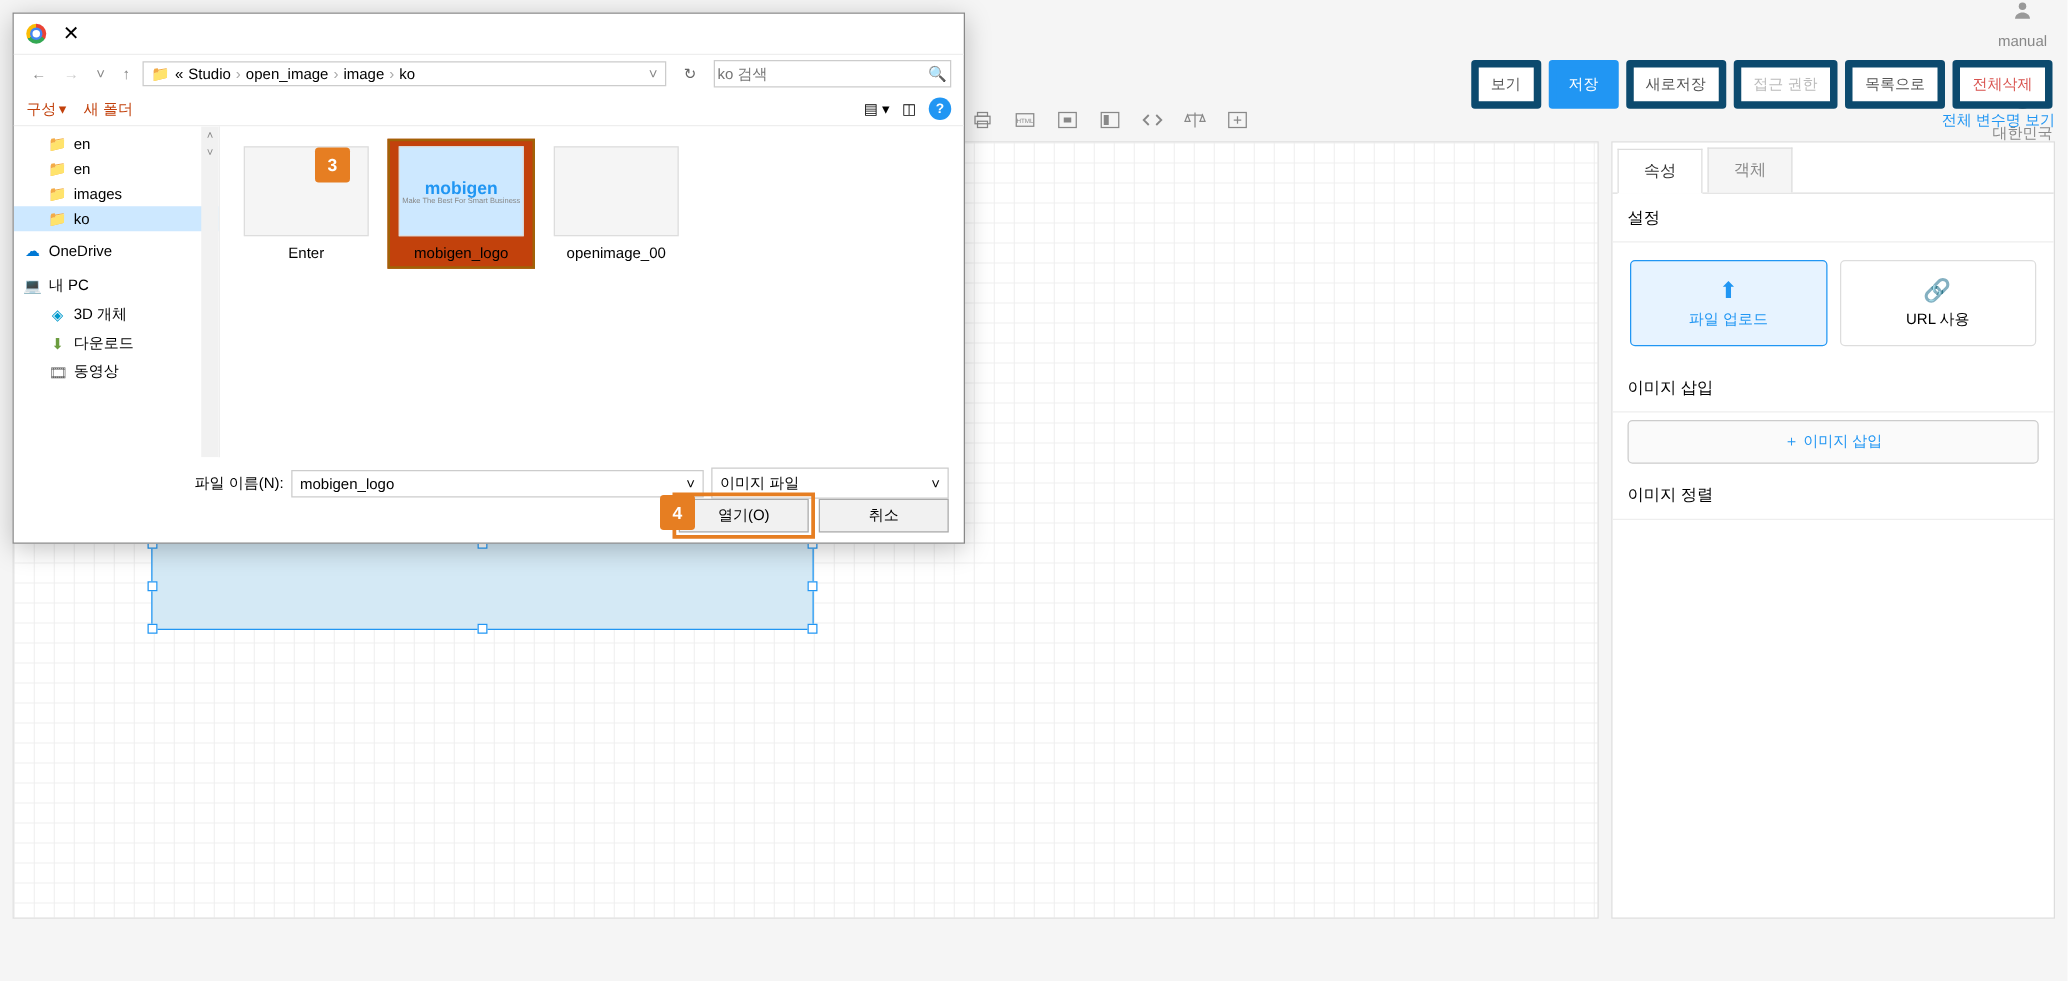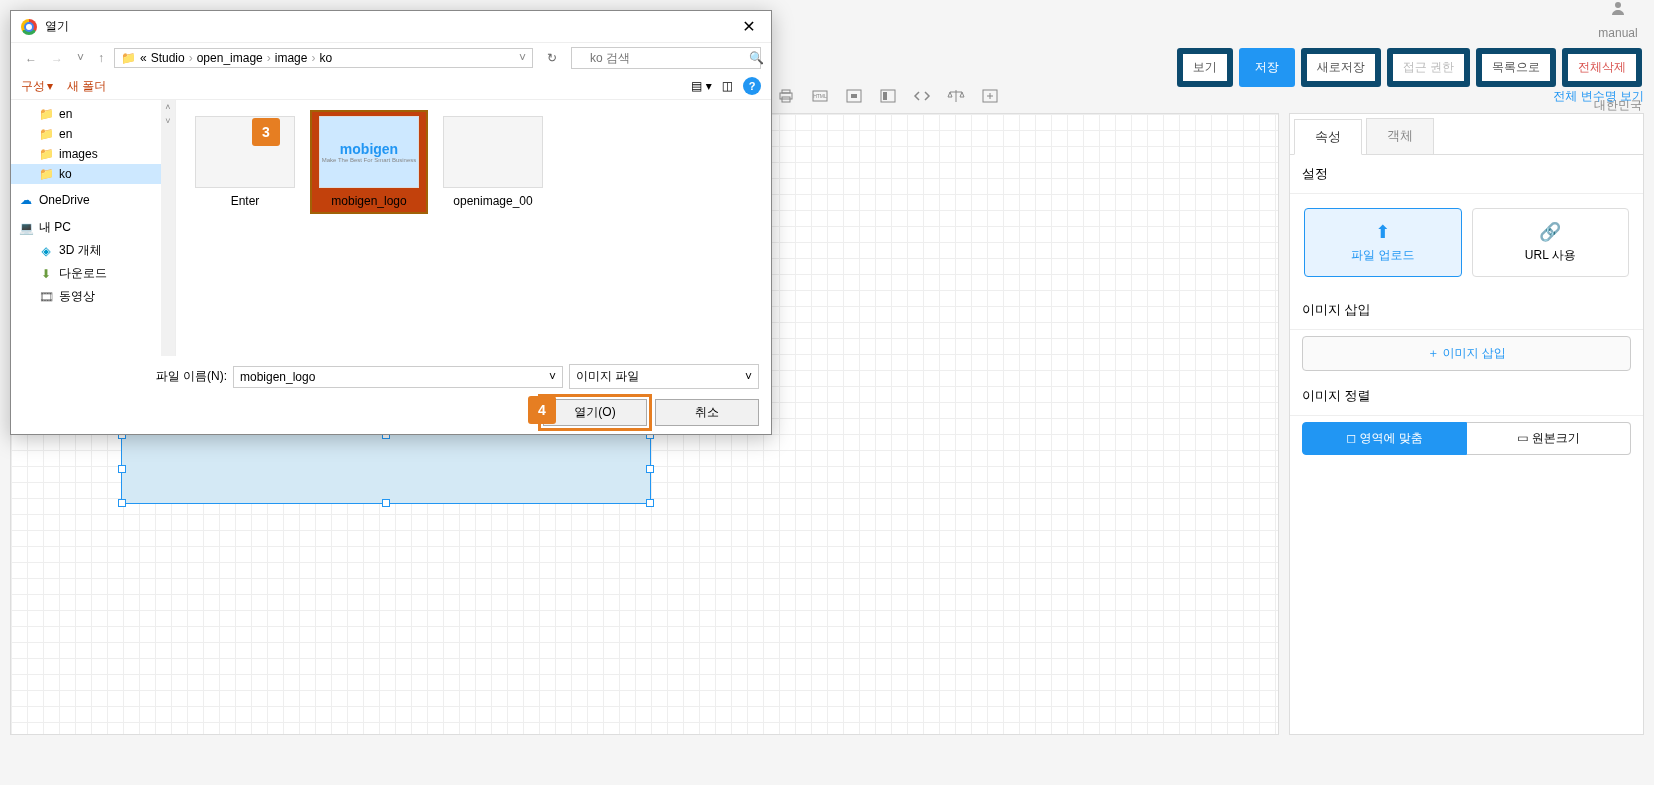--- a/index.html
+++ b/index.html
@@ -58,21 +58,21 @@
 .dlg-titlebar .close { width: 24px; text-align: center; cursor: pointer; font-size: 16px; }
 
 .dlg-nav { display: flex; align-items: center; padding: 4px 10px; gap: 6px; }
 .dlg-nav .nav-btn { padding: 2px 4px; color: #888; cursor: pointer; }
 .breadcrumb-box { flex: 1; border: 1px solid #ccc; padding: 2px 6px; display: flex; align-items: center; gap: 4px; font-size: 12px; }
 .breadcrumb-box .folder-icon { color: #f5c869; }
 .breadcrumb-box .crumb { cursor: pointer; }
 .breadcrumb-box .sep { color: #aaa; }
 .breadcrumb-box .drop { margin-left: auto; color: #888; cursor: pointer; }
 .refresh-btn { padding: 4px 8px; color: #666; cursor: pointer; }
-.search-box { width: 190px; border: 1px solid #ccc; padding: 3px 18px; display: flex; gap: 4px; font-size: 12px; }
+.search-box { width: 190px; border: 1px solid #ccc; padding: 3px 2px; display: flex; gap: 4px; font-size: 12px; }
 .search-box input { border: none; outline: none; flex: 1; font-size: 12px; }
 .search-box .mag { color: #888; }
 
 .dlg-toolbar { display: flex; align-items: center; padding: 4px 10px; gap: 14px; border-bottom: 1px solid #eee; }
 .dlg-toolbar .tb-item { cursor: pointer; color: #c2410c; display: flex; align-items: center; gap: 2px; }
 .dlg-toolbar .right-icons { margin-left: auto; display: flex; gap: 10px; align-items: center; }
 .dlg-toolbar .help { width: 18px; height: 18px; border-radius: 50%; background: #2196F3; color: #fff; display: flex; align-items: center; justify-content: center; font-size: 11px; font-weight: bold; }
 
 .dlg-body { flex: 1; display: flex; overflow: hidden; }
 .tree-pane { width: 165px; border-right: 1px solid #eee; overflow-y: auto; padding: 4px 0; position: relative; }
@@ -85,21 +85,21 @@
 
 .file-pane { flex: 1; padding: 10px; display: flex; gap: 6px; align-content: flex-start; flex-wrap: wrap; position: relative; }
 .file-item { width: 118px; text-align: center; cursor: pointer; padding: 4px; border: 2px solid transparent; }
 .file-item.selected { border: 2px solid #a16207; background: #c2410c; }
 .file-thumb { width: 100px; height: 72px; margin: 0 auto 6px; background: #f5f5f5; border: 1px solid #ddd; display: flex; align-items: center; justify-content: center; font-size: 9px; color: #999; }
 .file-thumb.mobigen { background: #cde8ff; color: #2196F3; font-weight: bold; font-size: 14px; flex-direction: column; }
 .file-thumb.mobigen .sub { font-size: 6px; font-weight: normal; color: #888; }
 .file-label { font-size: 12px; }
 
 .dlg-footer { padding: 8px 12px; }
-.fn-row { display: flex; align-items: center; gap: 6px; margin-bottom: 10px; justify-content: flex-end; }
+.fn-row { display: flex; align-items: center; gap: 6px; justify-content: flex-end; }
 .fn-row label { font-size: 12px; }
 .fn-row .fn-input { width: 330px; border: 1px solid #ccc; padding: 3px 6px; display: flex; align-items: center; }
 .fn-row .fn-input input { border: none; outline: none; flex: 1; font-size: 12px; }
 .fn-row .filter-sel { width: 190px; border: 1px solid #ccc; padding: 3px 6px; display: flex; align-items: center; justify-content: space-between; font-size: 12px; }
 .btn-row { display: flex; justify-content: flex-end; gap: 8px; }
 .dlg-btn { width: 104px; padding: 4px; border: 1px solid #aaa; background: #f1f1f1; cursor: pointer; font-size: 12px; text-align: center; }
 .dlg-btn.open-highlight { outline: 3px solid #e67e22; outline-offset: 2px; }
 
 
 .callout { position: absolute; width: 28px; height: 28px; background: #e67e22; color: #fff; font-weight: bold; display: flex; align-items: center; justify-content: center; border-radius: 3px; z-index: 200; font-size: 14px; }
@@ -223,36 +223,25 @@
       <span class="ub-icon">🔗</span>
       <span>URL 사용</span>
     </div>
   </div>
   <div class="section-title">이미지 삽입</div>
   <div class="insert-btn">
     <span>＋</span>
     <span>이미지 삽입</span>
   </div>
   <div class="section-title">이미지 정렬</div>
-  <div class="align-buttons">
-    <div class="align-btn active">
-      <span>◻</span>
-      <span>영역에 맞춤</span>
-    </div>
-    <div class="align-btn">
-      <span>▭</span>
-      <span>원본크기</span>
-    </div>
-  </div>
 </div>
 
 <div class="file-dialog">
   <div class="dlg-titlebar">
     <span class="chrome-icon"></span>
-    <span class="title">열기</span>
     <span class="close">✕</span>
   </div>
   <div class="dlg-nav">
     <span class="nav-btn">←</span>
     <span class="nav-btn" style="color:#ccc">→</span>
     <span class="nav-btn">˅</span>
     <span class="nav-btn">↑</span>
     <div class="breadcrumb-box">
       <span class="folder-icon">📁</span>
       <span>«</span>

